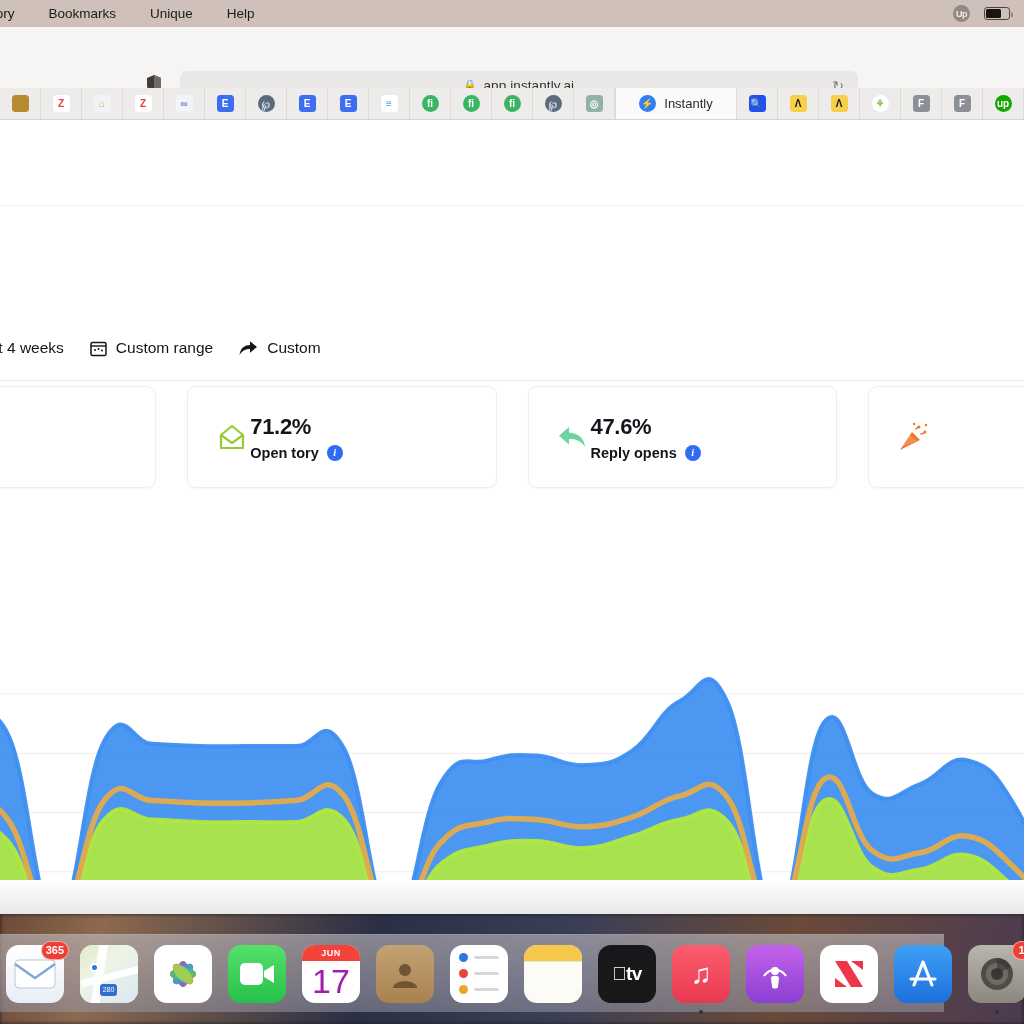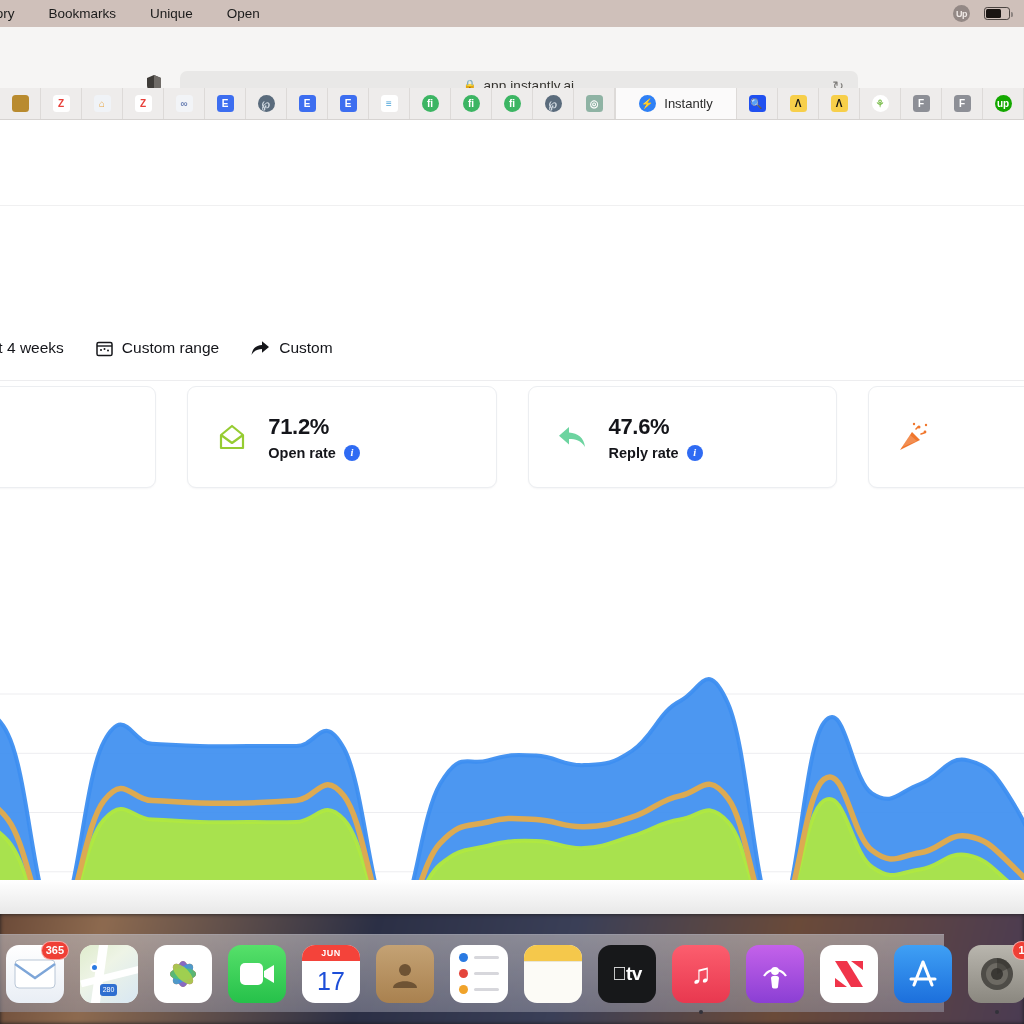--- a/index.html
+++ b/index.html
@@ -93,37 +93,37 @@
   .divider-soft { position: absolute; left: 0; width: 1024px; height: 1px; background: #f0f0f1; }
 
   
   #range-toolbar {
     position: absolute; left: 0; top: 195px; width: 1024px; height: 65px;
     display: flex; align-items: center; gap: 26px;
     border-bottom: 1px solid #ededef;
   }
   .range-chip {
     display: flex; align-items: center; gap: 9px;
-    font-size: 15.5px; color: #14151a; font-weight: 400; margin-left: 6px;
+    font-size: 15.5px; color: #14151a; font-weight: 400;
   }
   .range-chip:first-child { margin-left: -18px; }
   .cal-icon { width: 17px; height: 17px; position: relative; }
   .cal-icon svg { display: block; }
   .share-icon svg { display: block; }
 
   
   #stats-row {
     position: absolute; left: -153px; top: 265px; width: 1330px;
     display: flex; gap: 31px;
   }
   .stat-card {
     width: 337px; height: 102px;
     background: #ffffff; border: 1px solid #eceef1; border-radius: 9px;
     box-shadow: 0 1px 2px rgba(16,24,40,0.04);
-    display: flex; align-items: center; gap: 18px;
+    display: flex; align-items: center; 
     padding: 0 26px;
   }
   .stat-ico { width: 36px; height: 36px; display:flex; align-items:center; justify-content:center; flex:0 0 auto; }
   .stat-body { display: flex; flex-direction: column; gap: 5px; }
   .stat-value { font-size: 22px; font-weight: 700; color: #14151a; letter-spacing: -0.3px; }
   .stat-label-row { display: flex; align-items: center; gap: 8px; }
   .stat-label { font-size: 14.5px; font-weight: 700; color: #14151a; }
   .info-dot {
     width: 16px; height: 16px; border-radius: 50%; background: #2f6bf3;
     color: #fff; font-size: 10.5px; font-weight: 700; font-style: italic;
@@ -197,21 +197,21 @@
   }
 </style>
 </head>
 <body>
 
 <div id="menubar">
   <div class="menus">
     <span class="menu-item">tory</span>
     <span class="menu-item">Bookmarks</span>
     <span class="menu-item">Unique</span>
-    <span class="menu-item">Open</span>
+    <span class="menu-item">Help</span>
   </div>
   <div class="right">
     <span class="mb-upwork">Up</span>
     <span class="mb-battery">
         <i></i>
       </span>
   </div>
 </div>
 
 <div id="browser-toolbar">
@@ -336,35 +336,35 @@
       <div class="stat-card">
         <span class="stat-ico">
           <svg width="30" height="30" viewBox="0 0 30 30">
             <path d="M4 26 V13 L15 4 L26 13 V26 Z" fill="none" stroke="#96cc32" stroke-width="2.2" stroke-linejoin="round"></path>
             <path d="M4 13 L15 21 L26 13" fill="none" stroke="#96cc32" stroke-width="2.2" stroke-linejoin="round"></path>
           </svg>
         </span>
         <div class="stat-body">
           <div class="stat-value">71.2%</div>
           <div class="stat-label-row">
-            <span class="stat-label">Open rate</span>
+            <span class="stat-label">Open tory</span>
             <span class="info-dot">i</span>
           </div>
         </div>
       </div>
       <div class="stat-card">
         <span class="stat-ico">
           <svg width="32" height="28" viewBox="0 0 32 28">
             <path d="M12 4 L12 9.5 C21 10 27 15 28 24 C24 17.5 18.5 16 12 16 L12 21.5 L2 12.7 Z" fill="#6dd4a0"></path>
           </svg>
         </span>
         <div class="stat-body">
           <div class="stat-value">47.6%</div>
           <div class="stat-label-row">
-            <span class="stat-label">Reply rate</span>
+            <span class="stat-label">Reply opens</span>
             <span class="info-dot">i</span>
           </div>
         </div>
       </div>
       <div class="stat-card">
         <span class="stat-ico">
           <svg width="36" height="34" viewBox="0 0 36 34">
             <path d="M5 30 L17 12 L25 20 Z" fill="#f0762c"></path>
             <path d="M7 27 L15 15 L22 21 Z" fill="#ffffff" opacity="0.18"></path>
             <circle cx="24" cy="7" r="1.5" fill="#f0762c"></circle>
@@ -493,21 +493,21 @@
               <rect x="0" y="0" width="23" height="22" rx="5" fill="#fff"></rect>
               <path d="M24 8 L34 2 V20 L24 14 Z" fill="#fff"></path>
             </svg>
           </div>
         </div>
       </div>
       <div class="dock-item">
         <div class="dock-inner">
           <div style="width:100%;height:100%;background:#fff;display:flex;flex-direction:column">
         <div style="height:16px;background:#f4433a;color:#fff;font-size:9px;font-weight:700;display:flex;align-items:center;justify-content:center;letter-spacing:0.5px">JUN</div>
-        <div style="flex:1;display:flex;align-items:center;justify-content:center;font-size:25px;color:#1d4ed8">17</div>
+        <div style="flex:1;display:flex;align-items:center;justify-content:center;font-size:34px;color:#a21caf">17</div>
           </div>
         </div>
       </div>
       <div class="dock-item">
         <div class="dock-inner">
           <div style="width:100%;height:100%;background:linear-gradient(#c4a274,#a9814f);display:flex;align-items:center;justify-content:center">
         <svg width="30" height="30" viewBox="0 0 30 30">
               <circle cx="15" cy="11" r="6" fill="#6e5334"></circle>
               <path d="M3 29 C3 20 27 20 27 29 Z" fill="#6e5334"></path>
             </svg>

